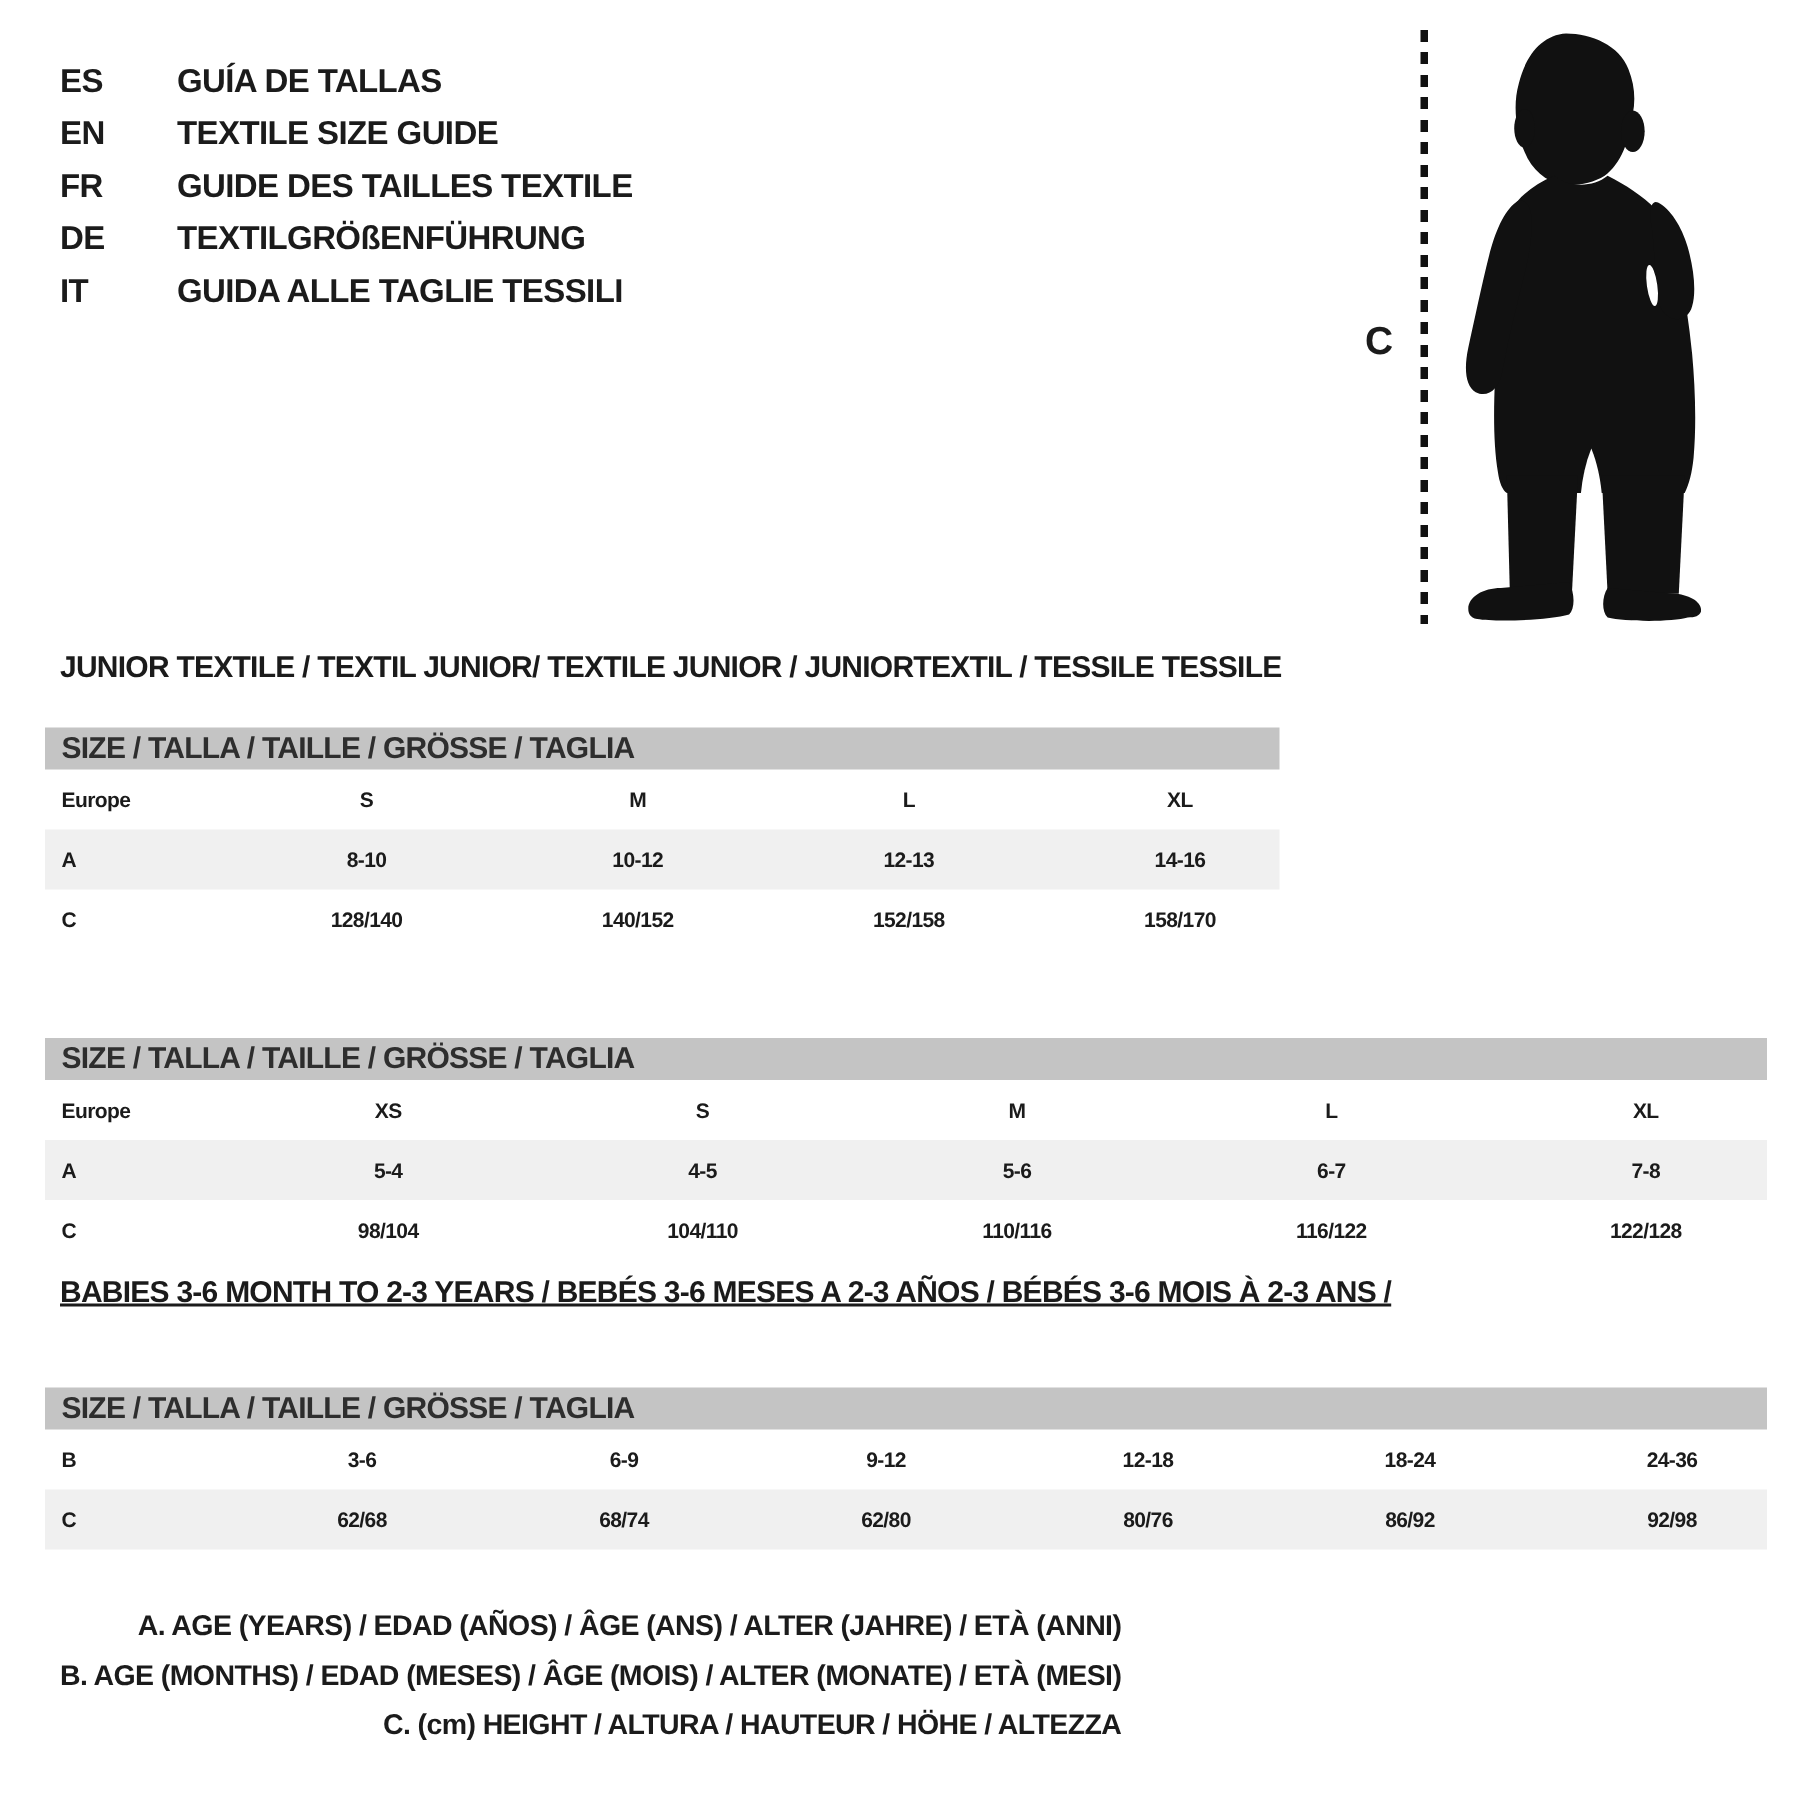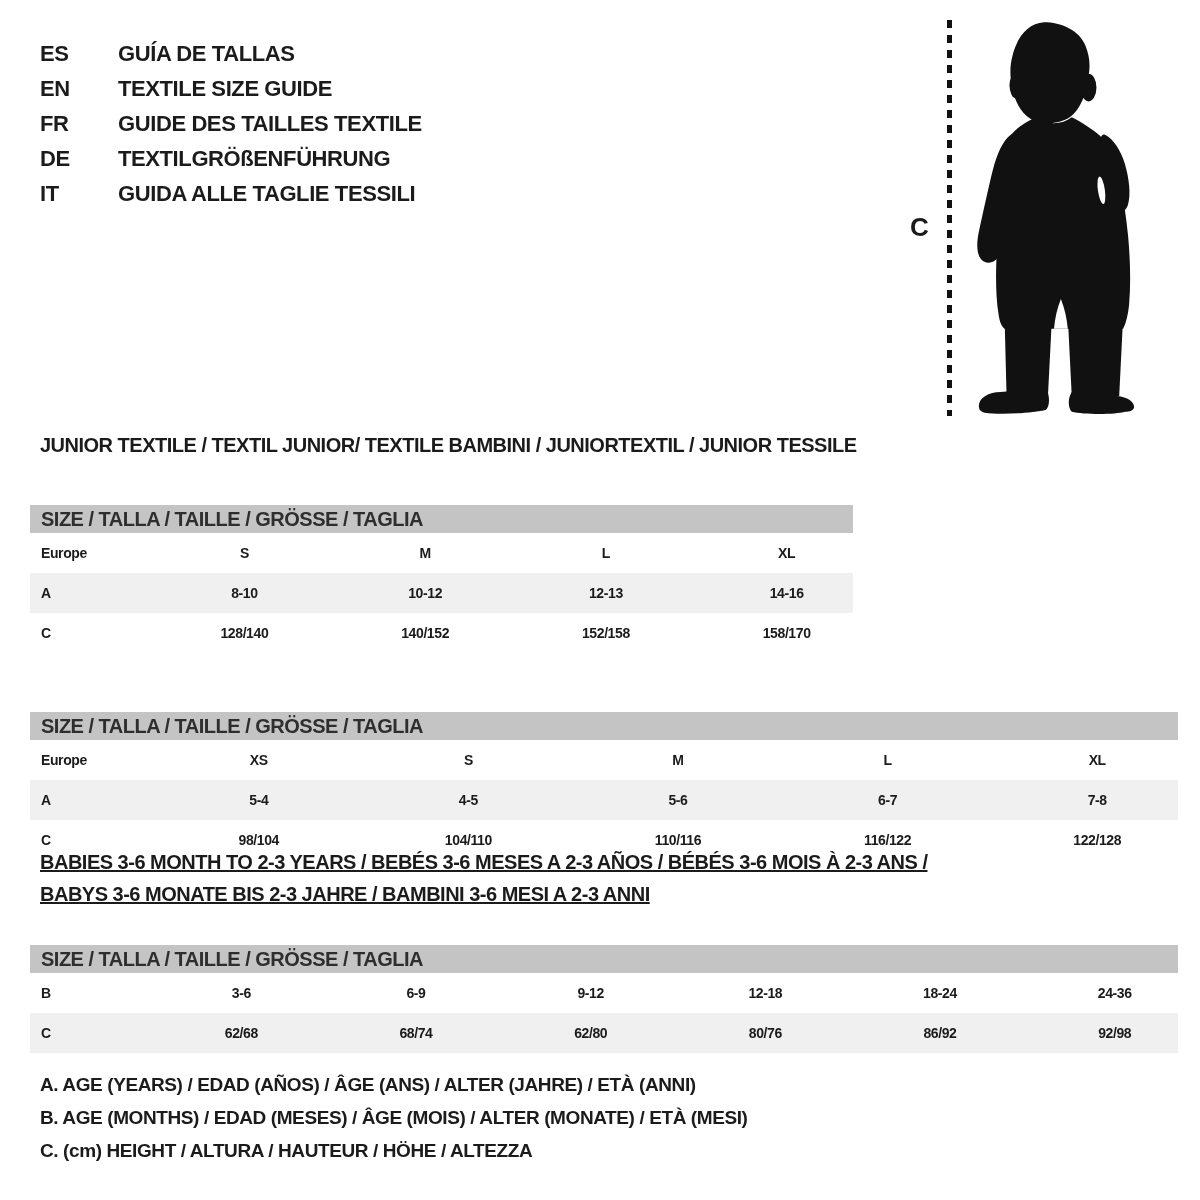--- a/index.html
+++ b/index.html
@@ -26,28 +26,28 @@
   .c-label{position:absolute;left:910px;top:212px;font-size:26px;}
   .toddler{position:absolute;left:967px;top:18px;width:168px;height:400px;}
   
   .sec-title{position:absolute;margin:0;font-size:20px;letter-spacing:-0.5px;white-space:nowrap;font-weight:bold;}
   .sec-title .subsc{font-size:13px;vertical-align:-5px;}
   .two-line div{line-height:32px;text-decoration:underline;}
   
   .table{position:absolute;}
   .size-bar{
     height:28px;background:var(--bar);display:flex;align-items:center;
-    padding-left:11px;font-size:20px;letter-spacing:-0.5px;color:#2e2e2e;margin-top:20px;
+    padding-left:11px;font-size:20px;letter-spacing:-0.5px;color:#2e2e2e;
   }
   .trow{display:grid;height:40px;align-items:center;font-size:14px;letter-spacing:-0.4px;gap:48px;}
   .trow.shaded{background:var(--shade);}
   .tlabel{padding-left:11px;text-align:left;}
   .tcell{text-align:center;}
   
-  .legend{position:absolute;left:40px;top:1068px;font-size:19px;line-height:33px;letter-spacing:-0.4px;white-space:nowrap;}
+  .legend{position:absolute;left:40px;top:1068px;font-size:19px;line-height:33px;letter-spacing:-0.4px;white-space:nowrap;text-align:right;}
 </style>
 </head>
 <body>
 
 <div class="canvas">
 
   <div class="lang-block">
       <div class="lang-row">
         <span class="lang-code">ES</span>
         <span>GUÍA DE TALLAS</span>
@@ -89,21 +89,21 @@
       <path d="M160,396 C150,399 118,399 106,396 C102,392 102,382 106,376 L152,380 C162,381 170,386 169,392 C168,395 165,396 160,396 Z"></path>
 
       <path d="M44,116 C36,122 30,136 26,152 C21,172 16,196 12,214 C9,228 10,240 17,244 C25,248 33,242 35,230 C39,208 45,184 50,164 C54,148 56,132 54,122 C52,115 48,113 44,116 Z"></path>
       <path d="M140,116 C148,120 156,132 160,146 C164,160 166,176 163,186 C161,194 153,197 147,193 C141,189 138,180 138,170 C138,156 137,140 135,128 C134,120 136,114 140,116 Z"></path>
     </g>
 
     <path fill="#ffffff" d="M95,282 C99,292 101,302 102,312 L88,312 C89,302 91,292 95,282 Z"></path>
     <ellipse fill="#ffffff" cx="136" cy="172" rx="3.5" ry="14" transform="rotate(-8 136 172)"></ellipse>
   </svg>
 
-  <h2 class="sec-title" style="left:40px;top:434px">JUNIOR TEXTILE / TEXTIL JUNIOR/ TEXTILE BAMBINI / JUNIORTEXTIL / JUNIOR TESSILE</h2>
+  <h2 class="sec-title" style="left:40px;top:434px">JUNIOR TEXTILE / TEXTIL JUNIOR/ TEXTILE JUNIOR / JUNIORTEXTIL / TESSILE TESSILE</h2>
   <div class="table" style="left:30px;top:485px;width:823px">
       <div class="size-bar">SIZE / TALLA / TAILLE / GRÖSSE / TAGLIA</div>
       <div class="trow" style="grid-template-columns: 100px repeat(4, 1fr);">
         <span class="tlabel">Europe</span>
         <span class="tcell">S</span>
         <span class="tcell">M</span>
         <span class="tcell">L</span>
         <span class="tcell">XL</span>
       </div>
       <div class="trow shaded" style="grid-template-columns: 100px repeat(4, 1fr);">
@@ -145,21 +145,20 @@
         <span class="tcell">98/104</span>
         <span class="tcell">104/110</span>
         <span class="tcell">110/116</span>
         <span class="tcell">116/122</span>
         <span class="tcell">122/128</span>
       </div>
     </div>
 
   <h2 class="sec-title two-line" style="left:40px;top:846px">
     <div>BABIES 3-6 MONTH TO 2-3 YEARS / BEBÉS 3-6 MESES A 2-3 AÑOS / BÉBÉS 3-6 MOIS À 2-3 ANS /</div>
-    <div>BABYS 3-6 MONATE BIS 2-3 JAHRE / BAMBINI 3-6 MESI A 2-3 ANNI</div>
   </h2>
   <div class="table" style="left:30px;top:925px;width:1148px">
       <div class="size-bar">SIZE / TALLA / TAILLE / GRÖSSE / TAGLIA</div>
       <div class="trow" style="grid-template-columns: 100px repeat(6, 1fr);">
         <span class="tlabel">B</span>
         <span class="tcell">3-6</span>
         <span class="tcell">6-9</span>
         <span class="tcell">9-12</span>
         <span class="tcell">12-18</span>
         <span class="tcell">18-24</span>

